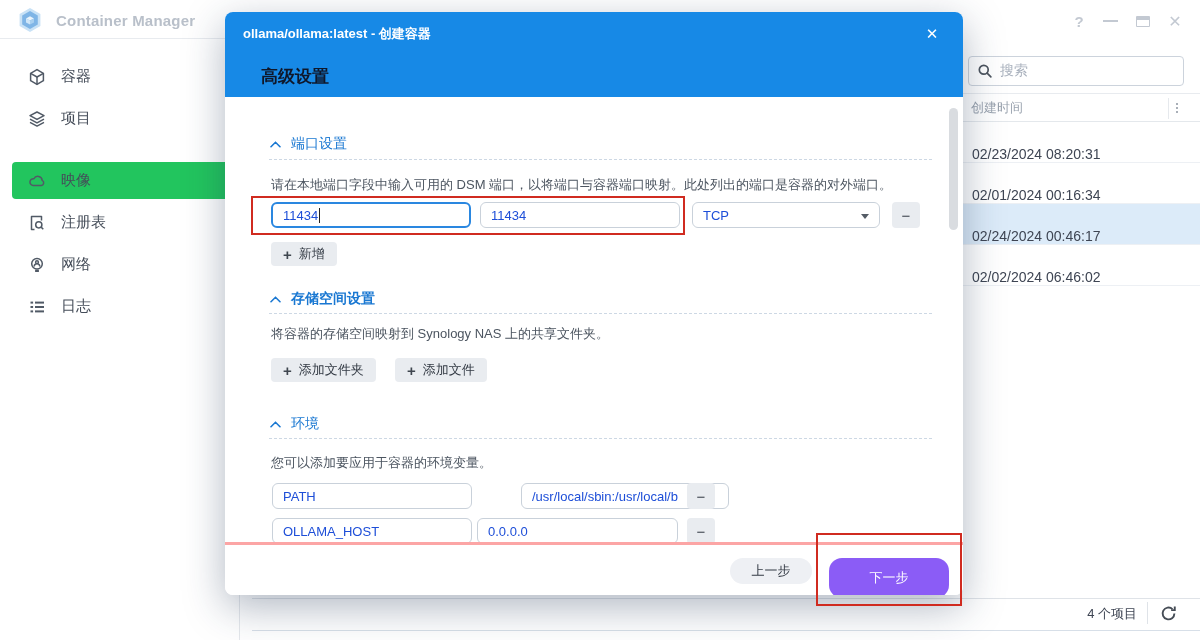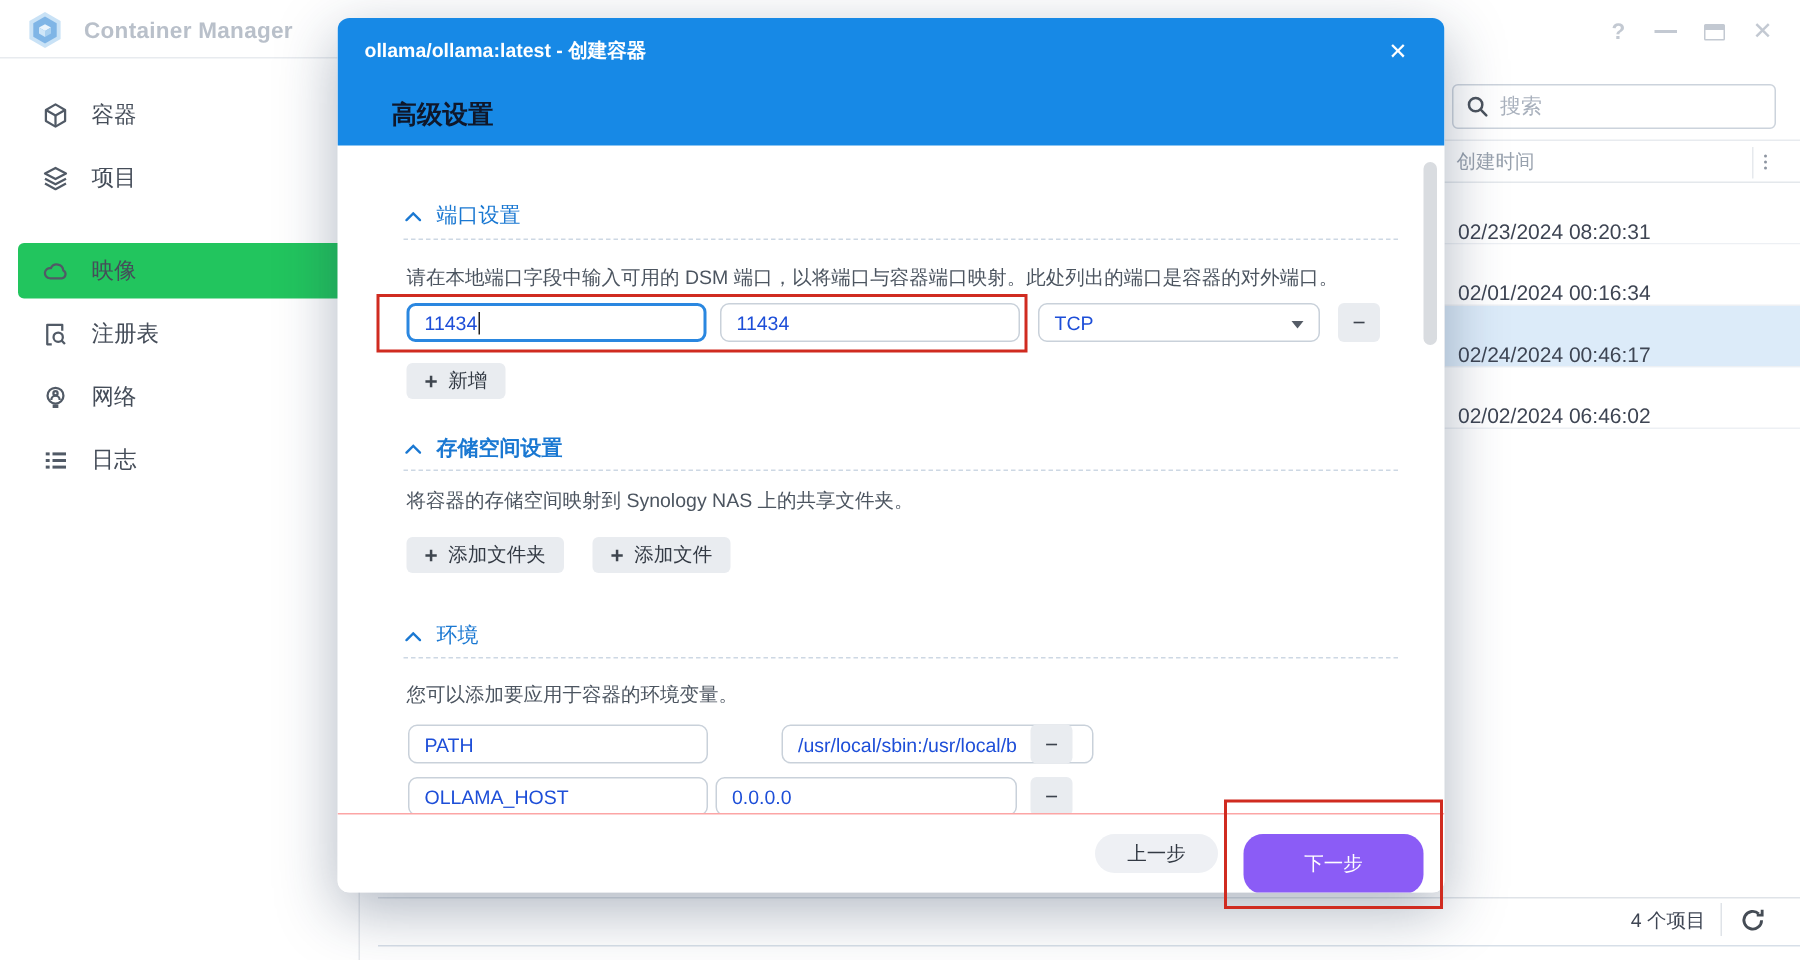--- a/index.html
+++ b/index.html
@@ -58,21 +58,21 @@
 
   .fld { position:absolute; height:26px; border:1px solid #c9d1da; border-radius:6px; background:#fff; display:flex; align-items:center; padding-left:10px; font-size:13px; color:#1d4ed8; }
   .fld.focused { border:2px solid #2a87e0; }
   .caret-bar { width:1px; height:15px; background:#222; margin-left:1px; }
   .fld.select { justify-content:flex-start; padding-right:24px; cursor:pointer; }
   .sel-caret { position:absolute; right:10px; top:11px; width:0; height:0; border-left:4.5px solid transparent; border-right:4.5px solid transparent; border-top:5.5px solid #555c66; }
   .minus-btn { position:absolute; width:28px; height:26px; background:#e9ecf0; border-radius:4px; display:flex; align-items:center; justify-content:center; font-size:15px; color:#3c434d; cursor:pointer; }
   .gray-btn { position:absolute; height:24px; background:#e9ecf0; border-radius:4px; display:inline-flex; align-items:center; padding:0 12px; gap:7px; font-size:13px; color:#333a44; cursor:pointer; }
   .gray-btn .plus { font-size:15px; font-weight:bold; color:#3f464f; }
 
-  .m-footer { position:absolute; left:0; top:530px; right:0; height:53px; background:#fff; border-top:1px solid #fca5a5; }
+  .m-footer { position:absolute; left:0; top:530px; right:0; height:53px; background:#fff; border-top:3px solid #fca5a5; }
   .btn-back { position:absolute; left:505px; top:13px; width:82px; height:26px; border-radius:13px; background:#eef0f4; color:#333a44; font-size:13px; display:flex; align-items:center; justify-content:center; cursor:pointer; }
   .btn-next { position:absolute; left:604px; top:13px; width:120px; height:40px; border-radius:13px; background:#8b5cf6; color:#fff; font-size:13px; display:flex; align-items:center; justify-content:center; cursor:pointer; }
 
   
   .anno { position:absolute; border:2px solid #d02b20; z-index:20; pointer-events:none; }
   .anno-ports { left:251px; top:196px; width:434px; height:39px; }
   .anno-next { left:816px; top:533px; width:146px; height:73px; }
 </style>
 </head>
 <body>

